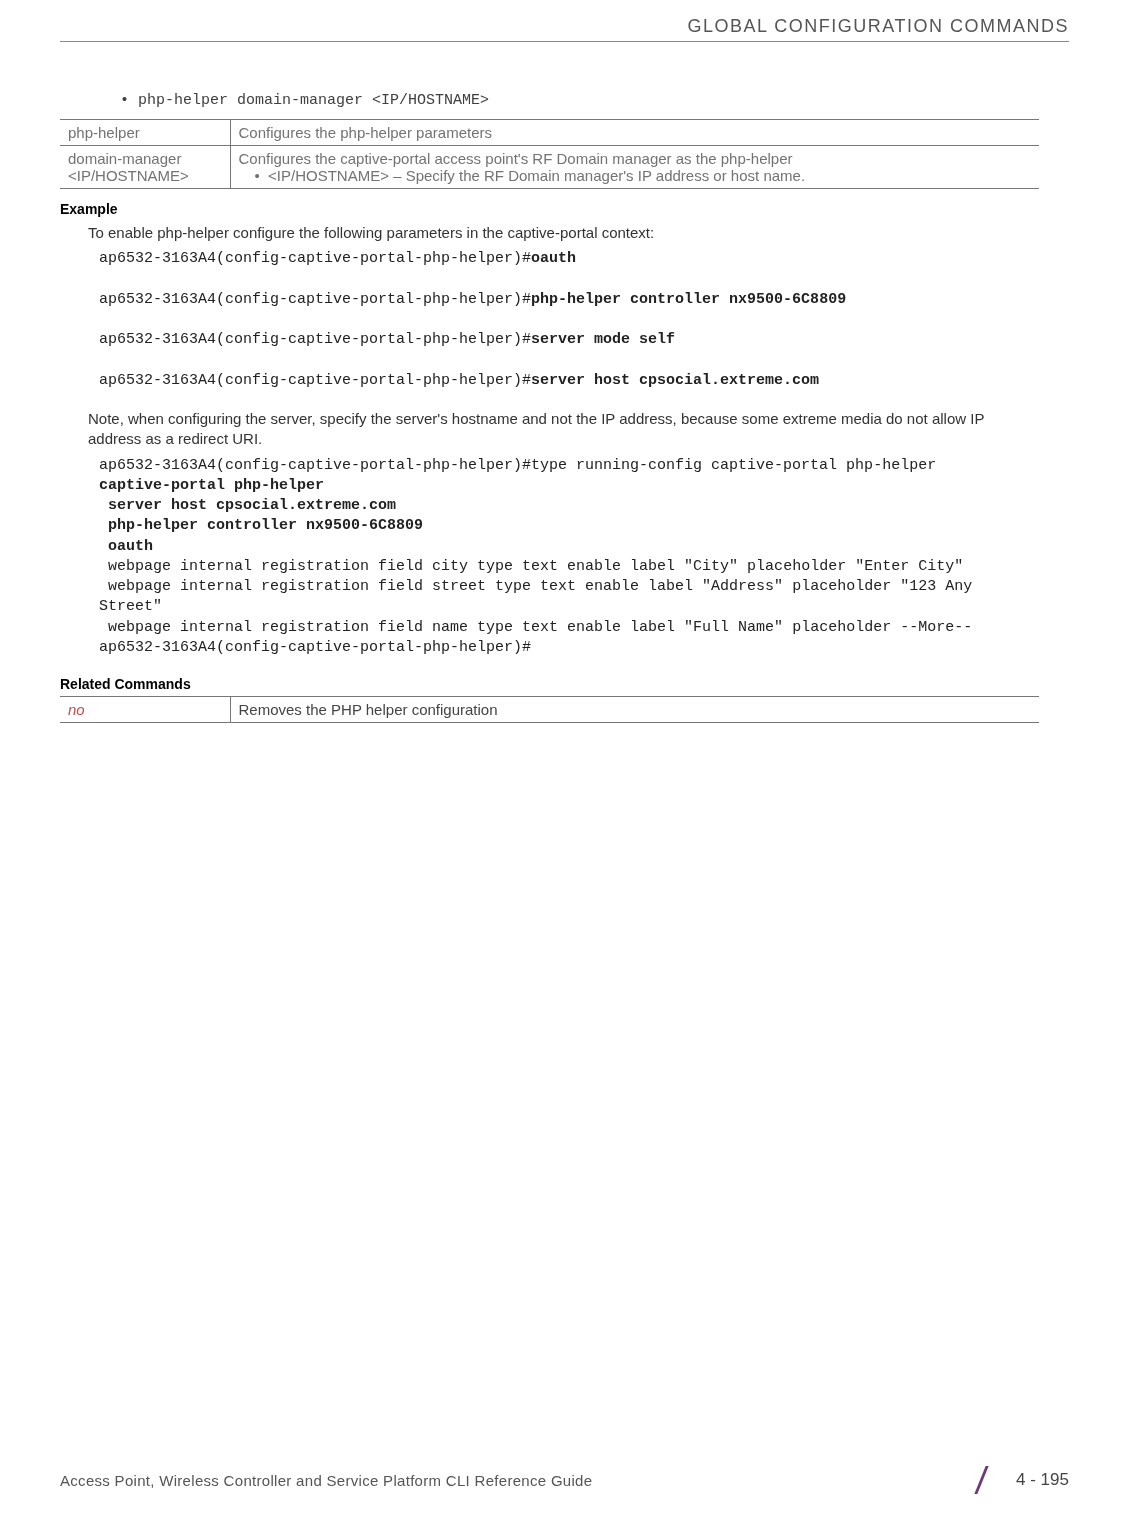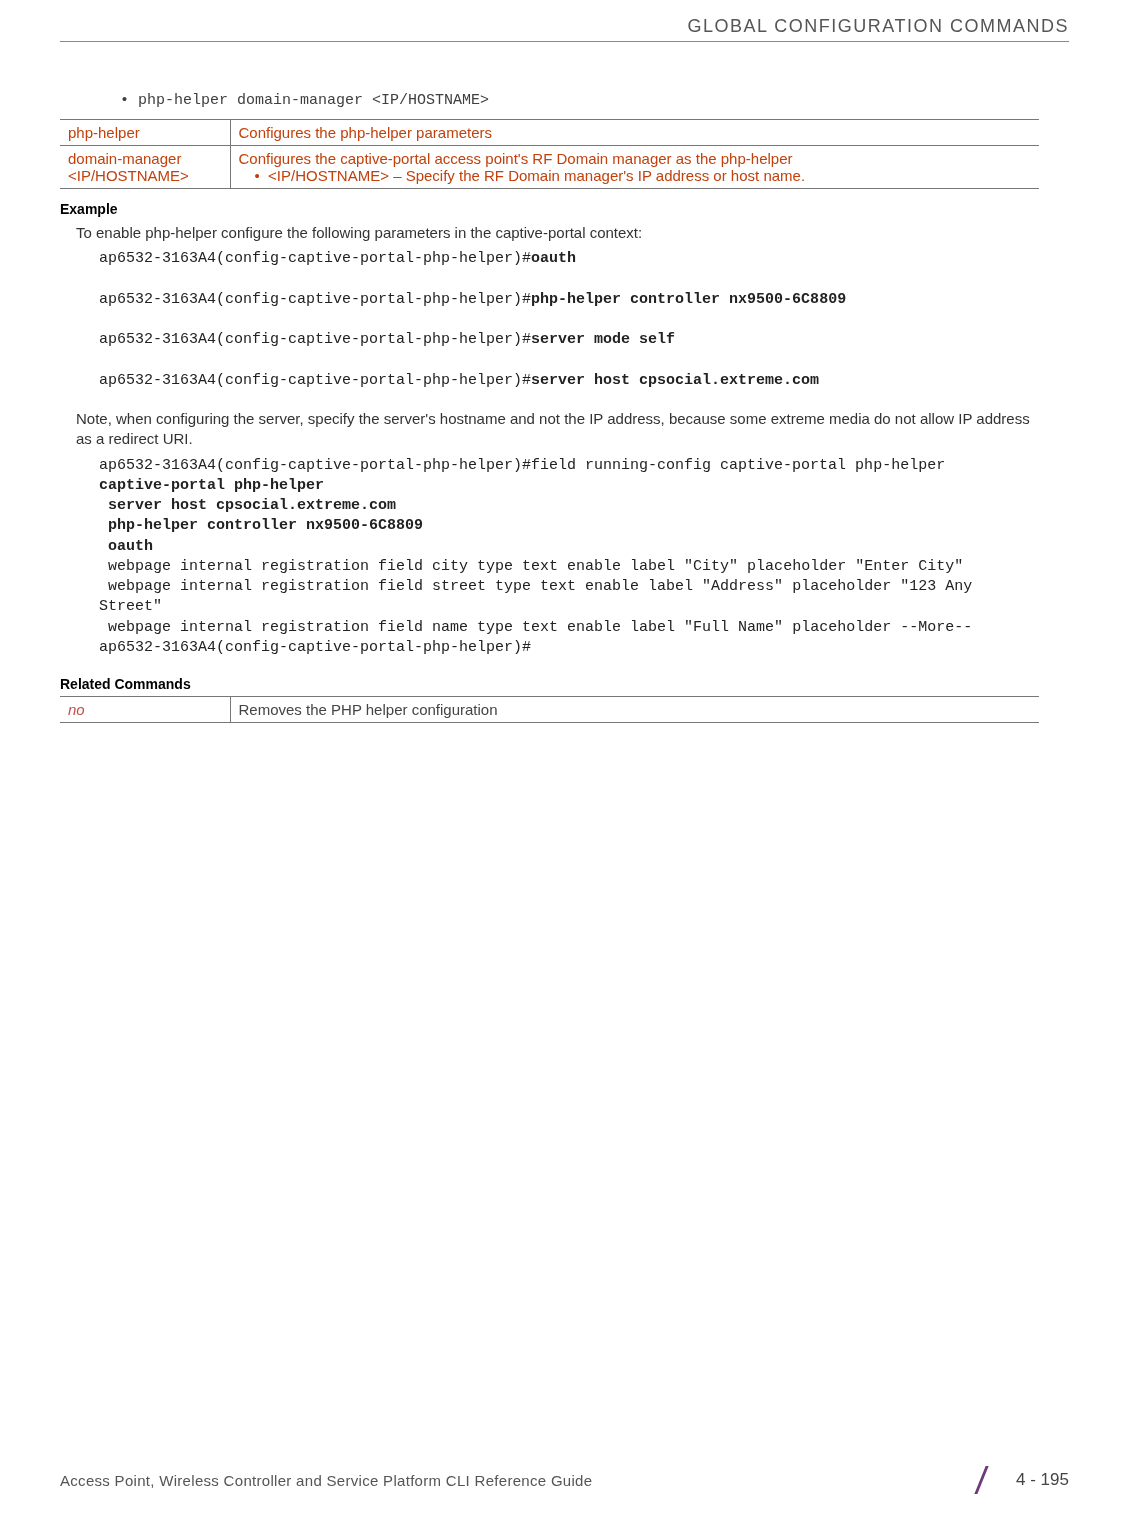--- a/index.html
+++ b/index.html
@@ -34,21 +34,21 @@
       font-size: 15px;
       margin-left: 60px;
       margin-bottom: 10px;
       color: #404040;
     }
     table.param-table {
       width: 100%;
       border-collapse: collapse;
       margin-bottom: 12px;
       font-size: 15px;
-      color: #c2410c;
+      color: #737373;
     }
     table.param-table td {
       border: 1px solid #777;
       border-left: none;
       border-right: none;
       padding: 4px 8px;
       vertical-align: top;
     }
     table.param-table td:first-child {
       border-right: 1px solid #777;
@@ -57,21 +57,21 @@
     table.param-table .inner-bullet {
       padding-left: 16px;
     }
     .section-heading {
       font-weight: bold;
       font-size: 14px;
       margin: 4px 0 4px 0;
       color: #000;
     }
     .body-text {
-      margin: 6px 0 6px 16px;
+      margin: 6px 0 6px 28px;
       color: #333;
       line-height: 1.35;
     }
     .monoblock {
       font-family: "Courier New", monospace;
       font-size: 15px;
       white-space: pre-wrap;
       margin: 4px 0 18px 39px;
       color: #222;
       line-height: 1.35;
@@ -172,21 +172,21 @@
   <div class="monoblock"><span>ap6532-3163A4(config-captive-portal-php-helper)#</span><span class="bold">oauth</span>
 
 <span>ap6532-3163A4(config-captive-portal-php-helper)#</span><span class="bold">php-helper controller nx9500-6C8809</span>
 
 <span>ap6532-3163A4(config-captive-portal-php-helper)#</span><span class="bold">server mode self</span>
 
 <span>ap6532-3163A4(config-captive-portal-php-helper)#</span><span class="bold">server host cpsocial.extreme.com</span></div>
 
   <div class="body-text">Note, when configuring the server, specify the server's hostname and not the IP address, because some extreme media do not allow IP address as a redirect URI.</div>
 
-  <div class="monoblock"><span>ap6532-3163A4(config-captive-portal-php-helper)#field running-config captive-portal php-helper</span>
+  <div class="monoblock"><span>ap6532-3163A4(config-captive-portal-php-helper)#type running-config captive-portal php-helper</span>
 <span class="bold">captive-portal php-helper
  server host cpsocial.extreme.com
  php-helper controller nx9500-6C8809
  oauth</span>
 <span> webpage internal registration field city type text enable label "City" placeholder "Enter City"
  webpage internal registration field street type text enable label "Address" placeholder "123 Any Street"
  webpage internal registration field name type text enable label "Full Name" placeholder --More--
 ap6532-3163A4(config-captive-portal-php-helper)#</span></div>
 
   <div class="section-heading">Related Commands</div>

